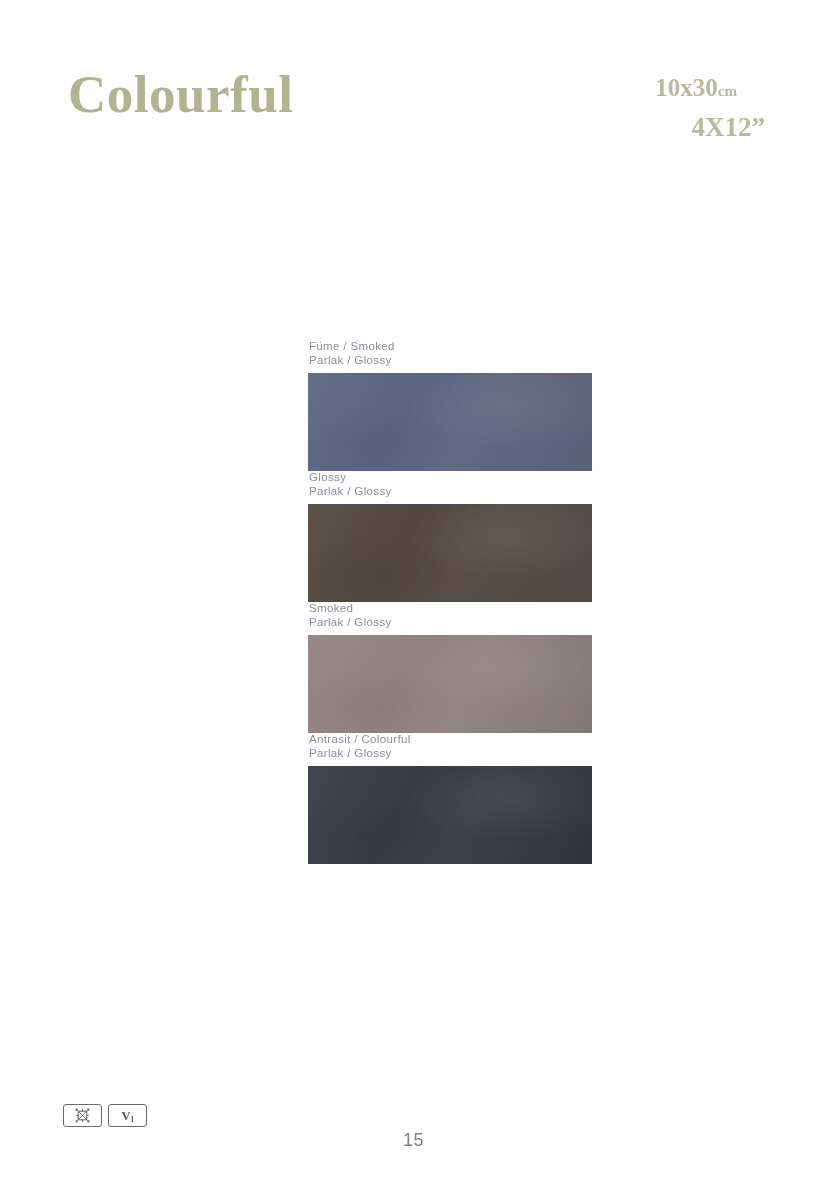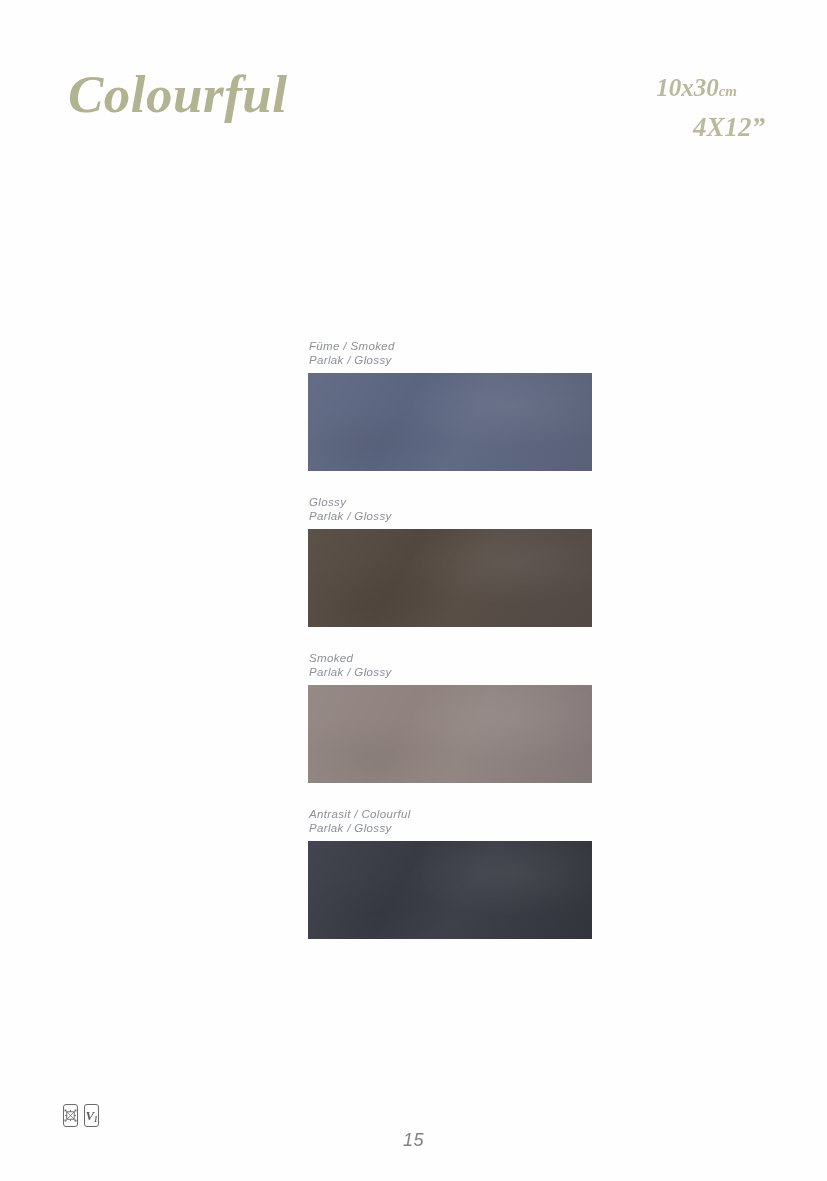--- a/index.html
+++ b/index.html
@@ -13,21 +13,20 @@
     position: relative;
     overflow: hidden;
     font-family: "Liberation Sans", sans-serif;
     -webkit-font-smoothing: antialiased;
   }
 
   .page {
     position: absolute;
     inset: 0;
     background: #fefefe;
-    font-style: italic;
   }
 
   
   .page-title {
     position: absolute;
     left: 68px;
     top: 68px;
     font-family: "Liberation Serif", "DejaVu Serif", serif;
     font-size: 53px;
     font-weight: 700;
@@ -71,21 +70,20 @@
 
   
   .swatch-list {
     position: absolute;
     left: 272px;
     top: 340px;
     width: 284px;
   }
   .swatch-item {
     position: relative;
-    margin-bottom: 25px;
     padding-left: 36px;
   }
   .swatch-caption {
     margin-bottom: 6px;
     padding-left: 1px;
   }
   .swatch-name,
   .swatch-finish {
     display: block;
     font-family: "Liberation Sans", sans-serif;
@@ -123,21 +121,21 @@
   
   .footer-icons {
     position: absolute;
     left: 63px;
     bottom: 54px;
     display: flex;
     gap: 6px;
     align-items: center;
   }
   .footer-icon {
-    width: 15px;
+    width: 39px;
     height: 23px;
     border: 1.5px solid #6b6b6b;
     border-radius: 3px;
     display: flex;
     align-items: center;
     justify-content: center;
     box-sizing: border-box;
     background: #ffffff;
   }
   .footer-icon svg { display: block; }

